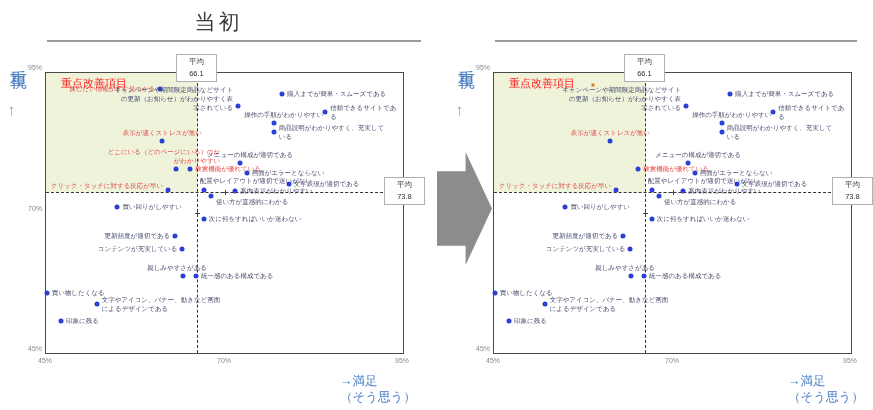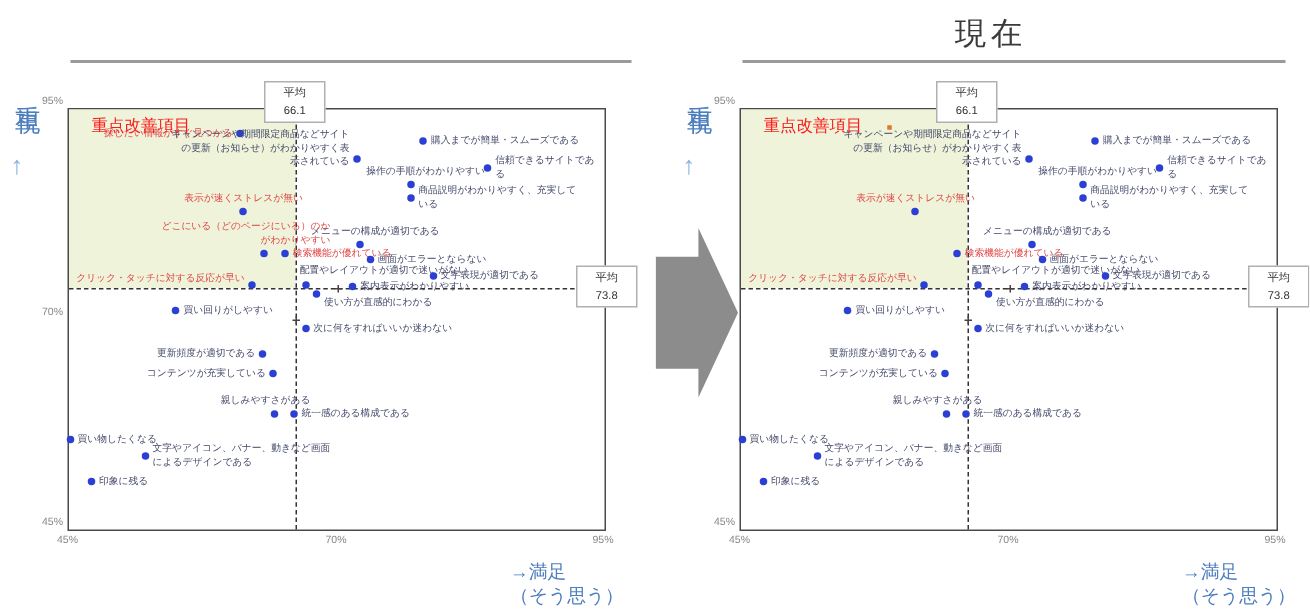--- a/index.html
+++ b/index.html
@@ -29,20 +29,21 @@
   .xaxis-label{position:absolute;left:340px;top:374px;font-size:12.5px;line-height:1.25;color:#4d7fc0;}
   .arrow{position:absolute;left:437px;top:152px;width:55px;height:113px;background:#8c8c8c;
          clip-path:polygon(0 17%,52% 17%,52% 0,100% 50%,52% 100%,52% 83%,0 83%);}
 </style>
 </head>
 <body>
 
 <div class="canvas">
   <div id="panels">
       <div class="panel" style="left: 0px; width: 437px;">
+    <div class="title">当初</div>
     <div class="title-line"></div>
     <div class="yaxis-label">重視</div>
     <div class="yaxis-arrow">↑</div>
     <div class="plot">
       <div class="zone" style="width: 150.654px; height: 118.72px;"></div>
       <div class="zone-label">重点改善項目</div>
       <div class="vmean" style="left: 150.654px;"></div>
       <div class="hmean" style="top: 118.72px;"></div>
     <div class="cross-h" style="left: 176.5px; top: 118.72px;"></div>
           <div class="cross-v" style="left: 178.5px; top: 116.72px;"></div>
@@ -117,21 +118,20 @@
       <div>（そう思う）</div>
     </div>
   <div class="ytick" style="top: 64px;">95%</div>
         <div class="ytick" style="top: 205px;">70%</div>
         <div class="ytick" style="top: 345px;">45%</div>
         <div class="xtick" style="left: 30px;">45%</div>
         <div class="xtick" style="left: 209px;">70%</div>
         <div class="xtick" style="left: 387px;">95%</div>
       </div>
       <div class="panel" style="left: 448px; width: 425px;">
-    <div class="title">現在</div>
     <div class="title-line"></div>
     <div class="yaxis-label">重視</div>
     <div class="yaxis-arrow">↑</div>
     <div class="plot">
       <div class="zone" style="width: 150.654px; height: 118.72px;"></div>
       <div class="zone-label">重点改善項目</div>
       <div class="vmean" style="left: 150.654px;"></div>
       <div class="hmean" style="top: 118.72px;"></div>
     <div class="cross-h" style="left: 176.5px; top: 118.72px;"></div>
           <div class="cross-v" style="left: 178.5px; top: 116.72px;"></div>

